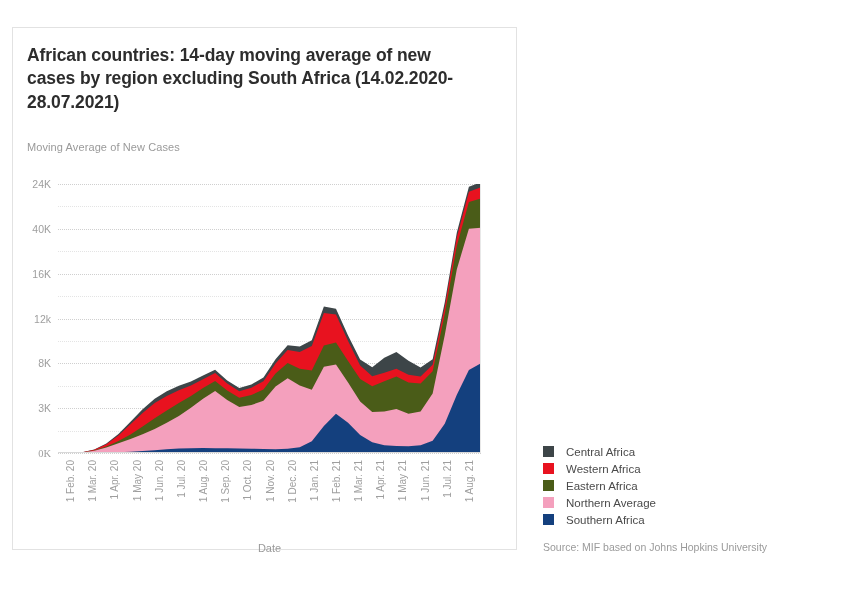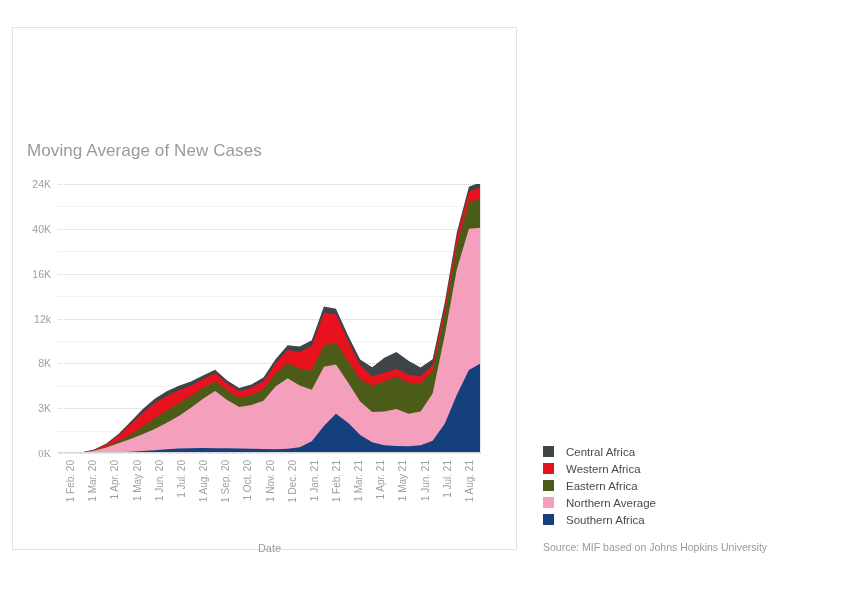--- a/index.html
+++ b/index.html
@@ -12,21 +12,21 @@
     position:absolute;left:12px;top:27px;width:505px;height:523px;
     border:1px solid #e2e2e2;background:#fff;box-sizing:border-box;
   }
   #chart-title{
     position:absolute;left:14px;top:16px;width:440px;
     font-size:17.5px;font-weight:bold;color:#2d2d2d;line-height:1.33;
     letter-spacing:-0.1px;
   }
   #y-axis-title{
     position:absolute;left:14px;top:113px;
-    font-size:17px;color:#9a9a9a;letter-spacing:.1px;
+    font-size:11px;color:#9a9a9a;letter-spacing:.1px;
   }
   #plot{
     position:absolute;left:45px;top:156px;width:423px;height:269px;
   }
   #plot-inner{position:absolute;inset:0;overflow:hidden;}
   .gridline{position:absolute;left:0;width:100%;height:0;
     border-top:1px dotted #cfcfcf;}
   .gridline.minor{border-top-color:#e4e4e4;}
   #axis-bottom{position:absolute;left:0;bottom:0;width:100%;height:1px;background:#d8d8d8;}
   #axis-right{position:absolute;right:0;top:0;width:1px;height:100%;background:#e8e8e8;}
@@ -54,20 +54,21 @@
   #source{
     position:absolute;left:543px;top:541px;
     font-size:10.5px;color:#9a9a9a;
   }
 </style>
 </head>
 <body>
 
 <div id="chart-card">
 
+  <div id="chart-title">African countries: 14-day moving average of new cases by region excluding South Africa (14.02.2020-28.07.2021)</div>
 
   <div id="y-axis-title">Moving Average of New Cases</div>
 
   <div id="plot">
     <div id="grid-layer">
         <div class="gridline" style="top: 269px;"></div>
         <div class="gridline" style="top: 224.167px;"></div>
         <div class="gridline" style="top: 179.333px;"></div>
         <div class="gridline" style="top: 134.5px;"></div>
         <div class="gridline" style="top: 89.6667px;"></div>

